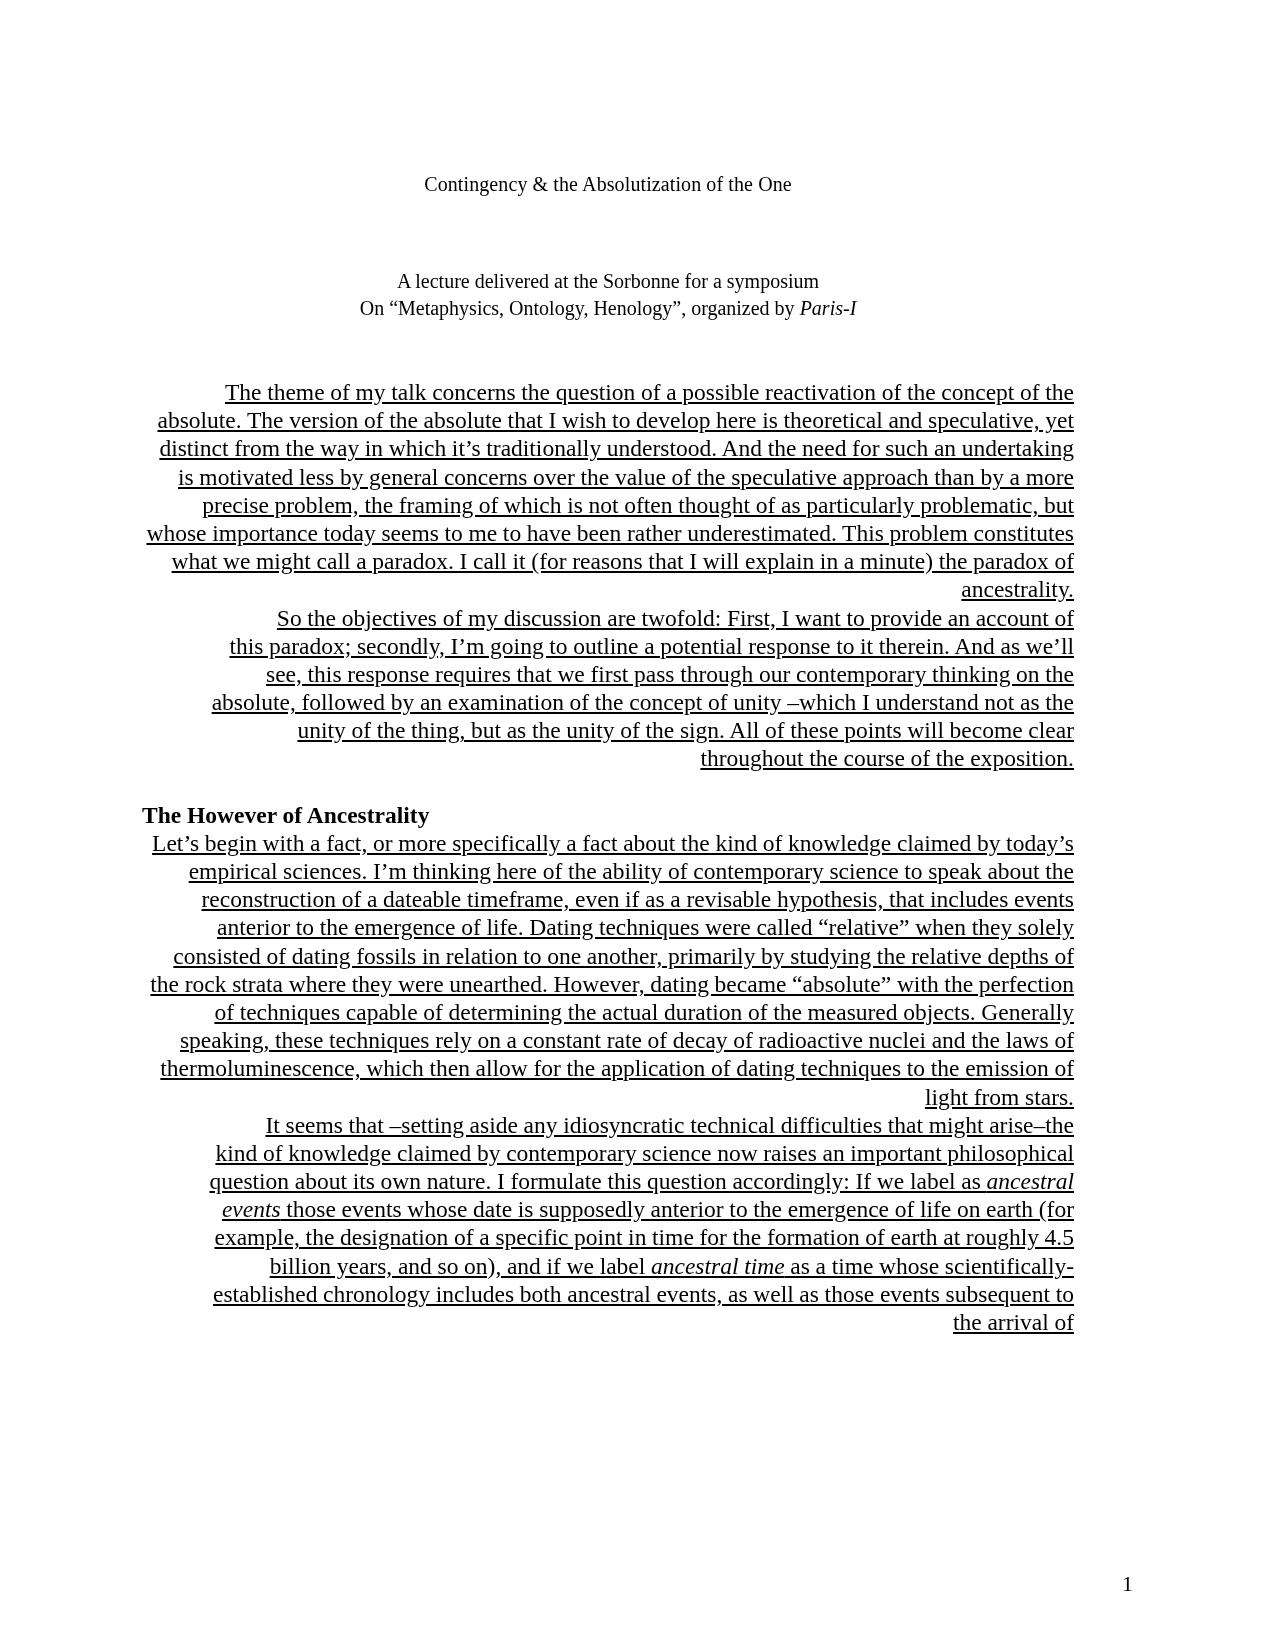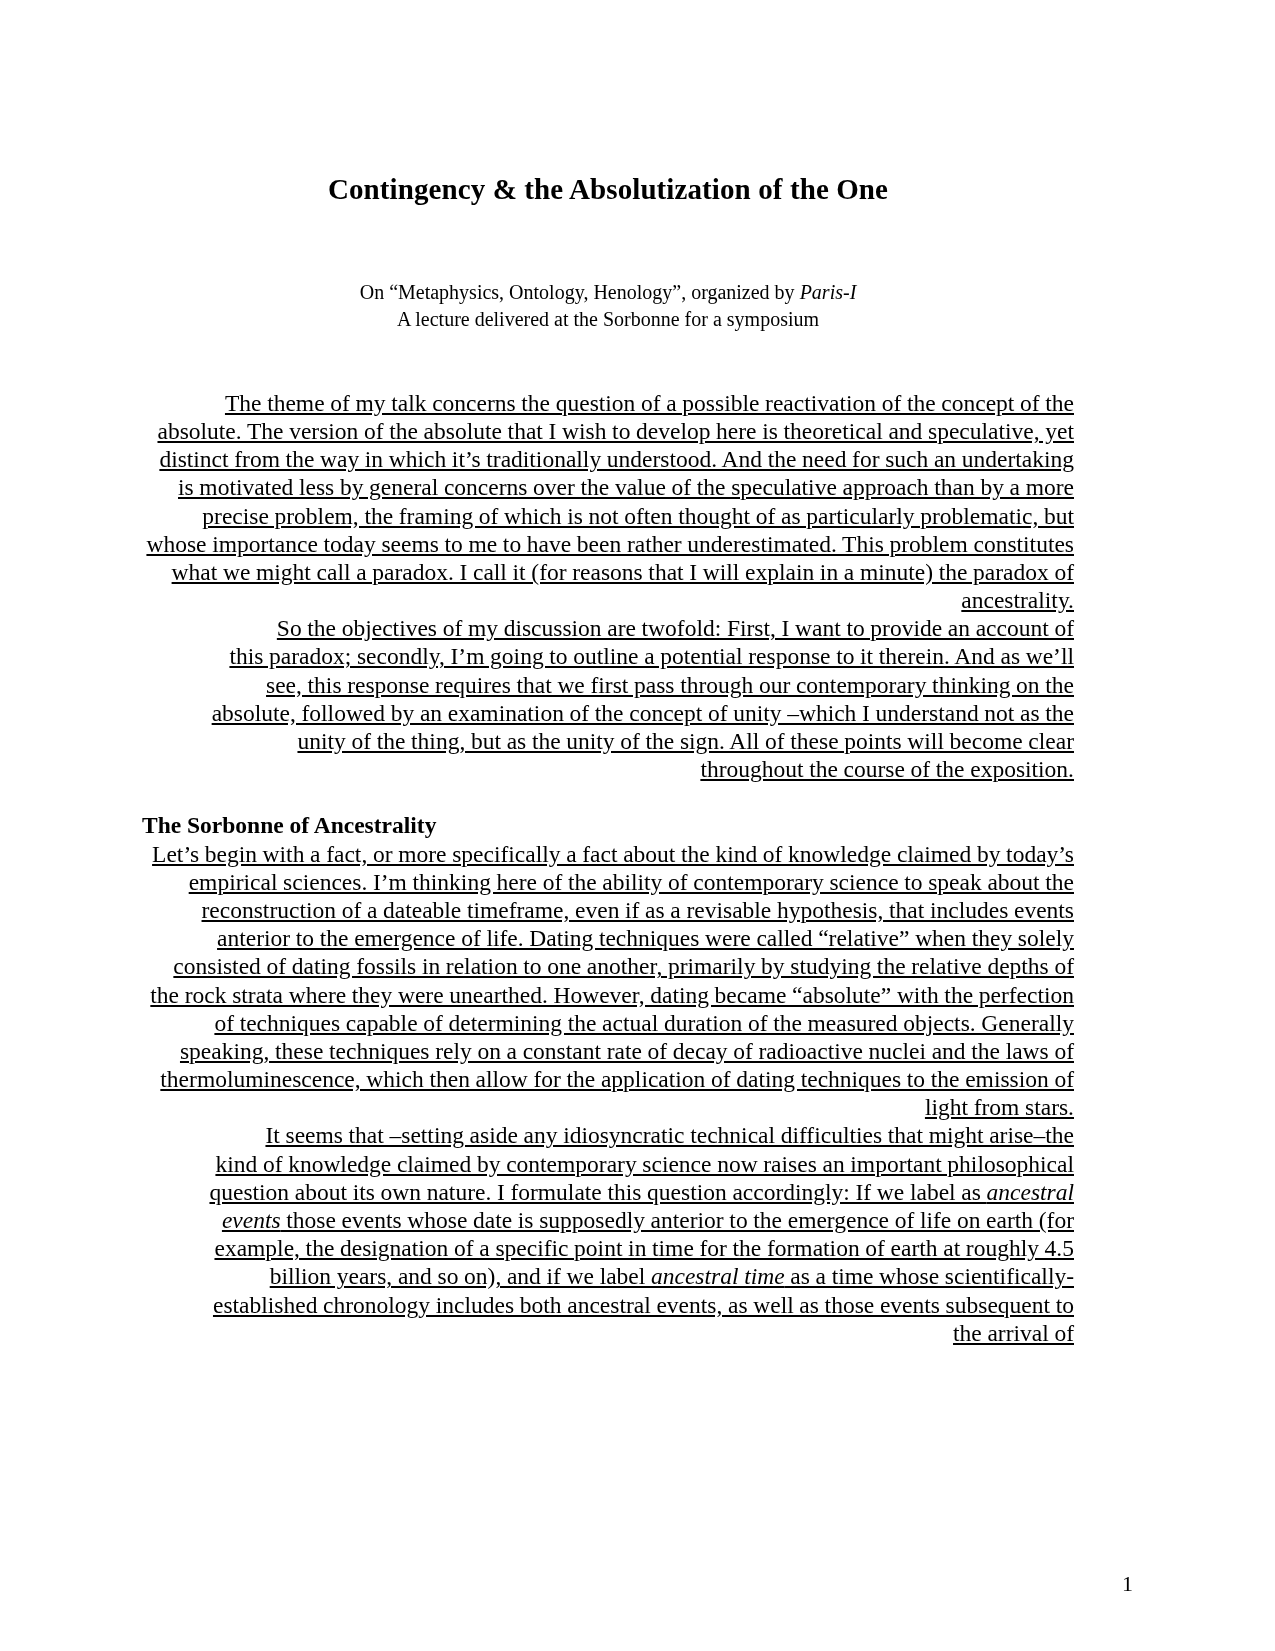--- a/index.html
+++ b/index.html
@@ -21,22 +21,22 @@
     overflow: hidden;
   }
   .content {
     position: absolute;
     left: 142px;
     top: 0;
     width: 932px;
   }
   .doc-title {
     text-align: center;
-    font-weight: bold;
-    font-size: 29px;
+    font-weight: normal;
+    font-size: 20px;
     line-height: 1.2;
     margin: 0;
     padding-top: 172px;
     letter-spacing: 0.1px;
   }
   .byline-block {
     text-align: center;
     margin-top: 52px;
   }
   .byline-by {
@@ -98,31 +98,31 @@
 
 <div class="page">
   <div class="content">
 
     <h1 class="doc-title">Contingency &amp; the Absolutization of the One</h1>
 
     <div class="byline-block">
     </div>
 
     <div class="subtitle-block">
+      <p class="subtitle-line">A lecture delivered at the Sorbonne for a symposium</p>
       <p class="subtitle-line"><span>On “Metaphysics, Ontology, Henology”, organized by </span><em>Paris-I</em></p>
-      <p class="subtitle-line">A lecture delivered at the Sorbonne for a symposium</p>
     </div>
 
     <div class="body-block">
 
       <p class="body-par">The theme of my talk concerns the question of a possible reactivation of the concept of the absolute. The version of the absolute that I wish to develop here is theoretical and speculative, yet distinct from the way in which it’s traditionally understood. And the need for such an undertaking is motivated less by general concerns over the value of the speculative approach than by a more precise problem, the framing of which is not often thought of as particularly problematic, but whose importance today seems to me to have been rather underestimated. This problem constitutes what we might call a paradox. I call it (for reasons that I will explain in a minute) the paradox of ancestrality.</p>
 
       <p class="body-par indented">So the objectives of my discussion are twofold: First, I want to provide an account of this paradox; secondly, I’m going to outline a potential response to it therein. And as we’ll see, this response requires that we first pass through our contemporary thinking on the absolute, followed by an examination of the concept of unity –which I understand not as the unity of the thing, but as the unity of the sign. All of these points will become clear throughout the course of the exposition.</p>
 
-      <h2 class="section-heading">The Sorbonne of Ancestrality</h2>
+      <h2 class="section-heading">The However of Ancestrality</h2>
 
       <p class="body-par">Let’s begin with a fact, or more specifically a fact about the kind of knowledge claimed by today’s empirical sciences. I’m thinking here of the ability of contemporary science to speak about the reconstruction of a dateable timeframe, even if as a revisable hypothesis, that includes events anterior to the emergence of life. Dating techniques were called “relative” when they solely consisted of dating fossils in relation to one another, primarily by studying the relative depths of the rock strata where they were unearthed. However, dating became “absolute” with the perfection of techniques capable of determining the actual duration of the measured objects. Generally speaking, these techniques rely on a constant rate of decay of radioactive nuclei and the laws of thermoluminescence, which then allow for the application of dating techniques to the emission of light from stars.</p>
 
       <p class="body-par indented"><span>It seems that –setting aside any idiosyncratic technical difficulties that might arise–the kind of knowledge claimed by contemporary science now raises an important philosophical question about its own nature. I formulate this question accordingly: If we label as </span><em>ancestral events</em><span> those events whose date is supposedly anterior to the emergence of life on earth (for example, the designation of a specific point in time for the formation of earth at roughly 4.5 billion years, and so on), and if we label </span><em>ancestral time</em><span> as a time whose scientifically-established chronology includes both ancestral events, as well as those events subsequent to the arrival of</span></p>
 
     </div>
   </div>
 
   <div class="page-number">1</div>
 </div>

